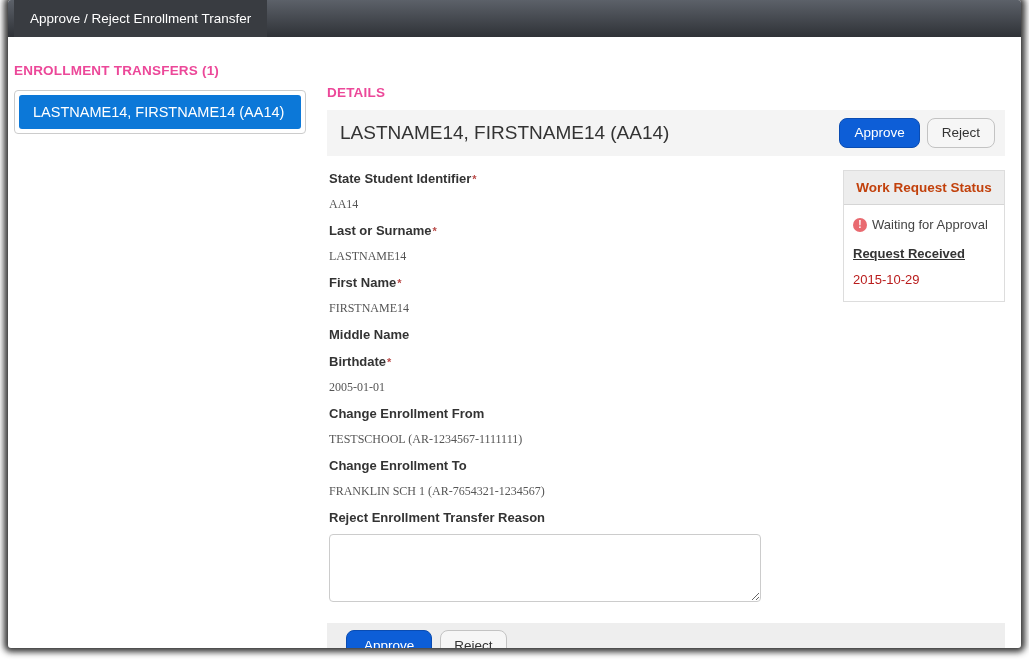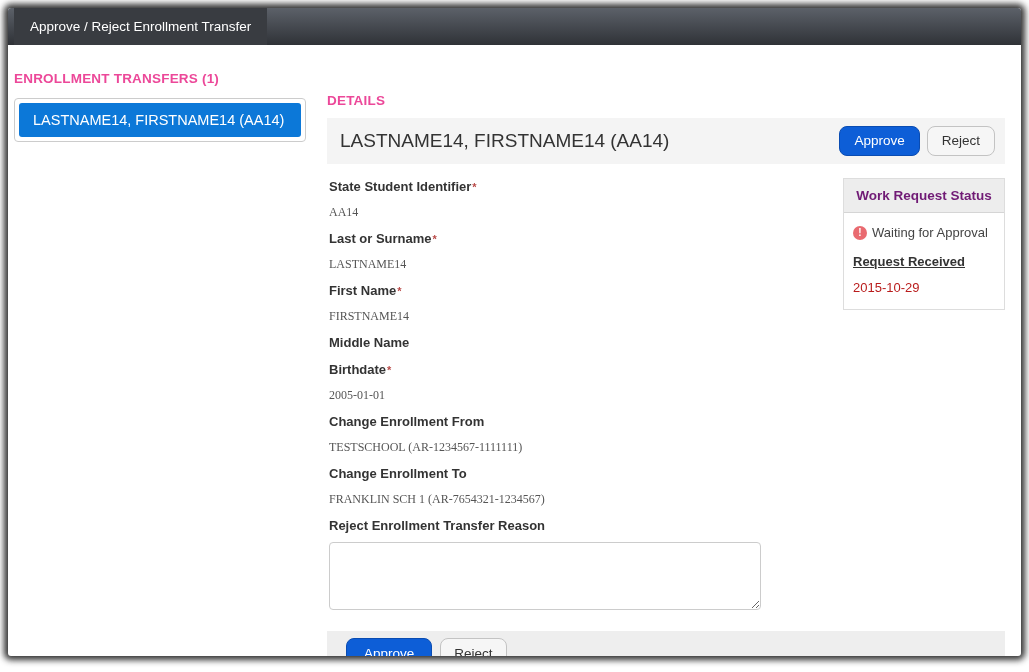--- a/index.html
+++ b/index.html
@@ -6,21 +6,21 @@
   html, body { margin: 0; padding: 0; }
   body {
     width: 1029px; height: 672px;
     background: #fff;
     font-family: "Liberation Sans", sans-serif;
     position: relative;
     overflow: hidden;
   }
   .window {
     position: absolute;
-    left: 8px; top: 8px;
+    left: 8px; top: 0;
     width: 1013px; height: 648px;
     background: #fff;
     box-shadow: 0 0 6px 4px rgba(15,15,15,0.85);
     border-radius: 3px;
     overflow: hidden;
   }
   
   .topbar {
     height: 37px;
     background: linear-gradient(#5c6169, #2f3237);
@@ -96,21 +96,21 @@
   .status-panel {
     width: 162px; flex: none;
     margin-top: 14px;
     border: 1px solid #ddd;
     background: #fff;
     align-self: flex-start;
   }
   .status-header {
     background: #ededed;
     border-bottom: 1px solid #d5d5d5;
-    font-size: 13.5px; font-weight: bold; color: #701a75;
+    font-size: 13.5px; font-weight: bold; color: #c2410c;
     text-align: center; padding: 9px 4px;
     white-space: nowrap;
   }
   .status-body { padding: 12px 9px 14px; }
   .status-row {
     font-size: 13px; color: #444;
     display: flex; align-items: center; gap: 5px;
     white-space: nowrap;
   }
   .status-icon {

